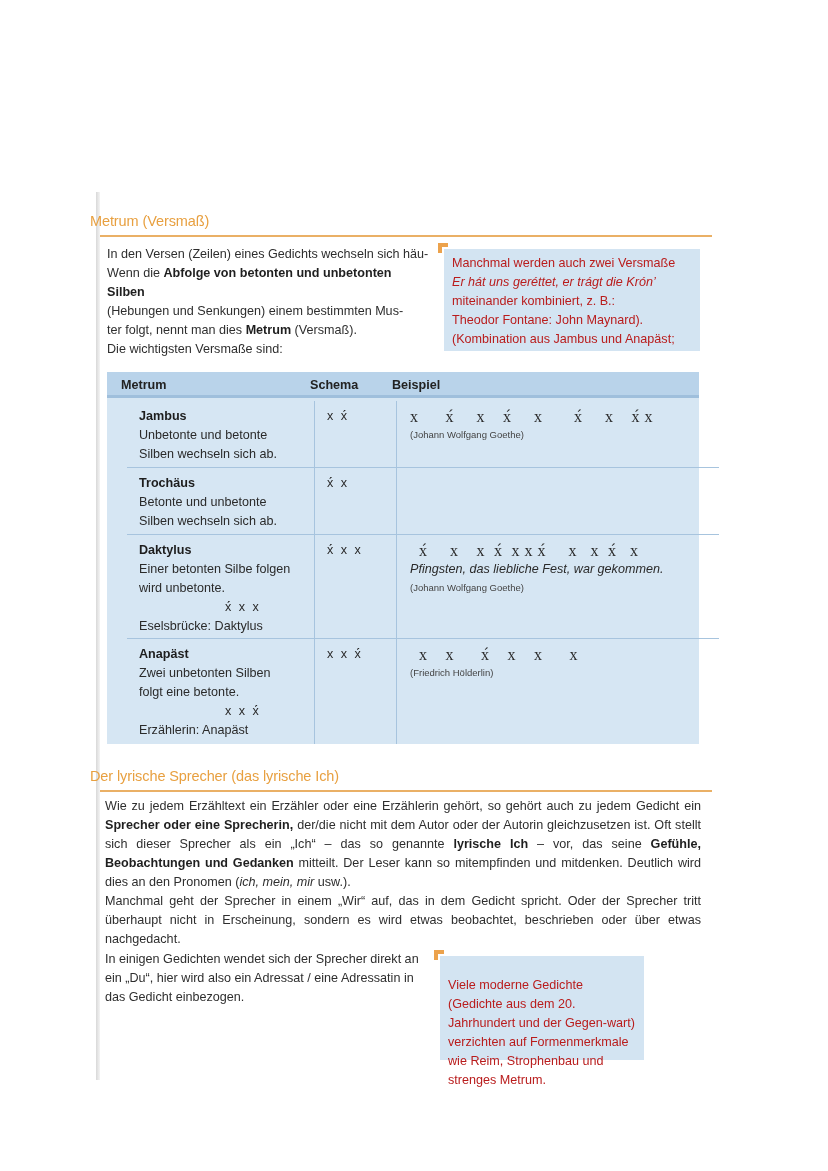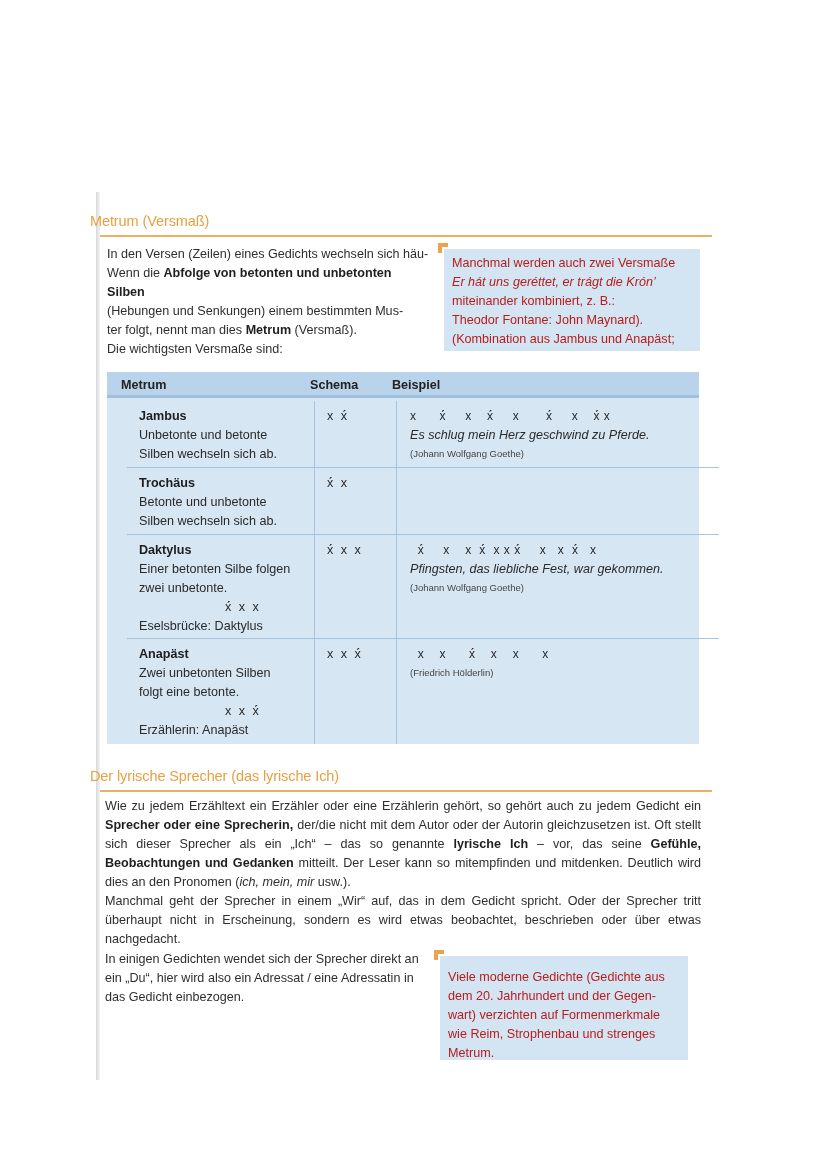--- a/index.html
+++ b/index.html
@@ -47,21 +47,21 @@
     .mt-row {
       position: absolute; left: 0; width: 592px; border-bottom: 1px solid #a7c4de; margin-left: 20px;
     }
     .mt-row:last-child { border-bottom: none; padding-left: 48px; }
     .vline { position: absolute; top: 0; bottom: 0; width: 1px; background: #a7c4de; }
     .cell { position: absolute; top: 6px; font-size: 12.6px; line-height: 19px; }
     .cell.name { left: 12px; width: 175px; }
     .cell.name .term { font-weight: bold; color: #1d1d1d; }
     .cell.schema { left: 200px; letter-spacing: 2px; }
     .cell.example { left: 283px; width: 305px; }
-    .scan { white-space: pre; letter-spacing: 0.5px; font-size: 12px; }
+    .scan { white-space: pre; letter-spacing: 0.5px; font-size: 16px; font-family: Liberation Serif, serif; }
     .line-it { font-style: italic; }
     .src { font-size: 9.5px; line-height: 17px; color: #444; }
     .mnemonic-pattern { padding-left: 86px; letter-spacing: 2px; }
   </style>
 </head>
 <body>
 
 <div class="page-shadow"></div>
 
 <div class="section-title" style="top:213px;">Metrum (Versmaß)</div>
@@ -95,21 +95,20 @@
     <div class="vline" style="left:187px;"></div>
     <div class="vline" style="left:269px;"></div>
     <div class="cell name">
       <div class="term">Jambus</div>
       <div>Unbetonte und betonte</div>
       <div>Silben wechseln sich ab.</div>
     </div>
     <div class="cell schema">x x́</div>
     <div class="cell example">
       <div class="scan">x      x́     x    x́     x       x́     x    x́ x</div>
-      <div class="line-it">Es schlug mein Herz geschwind zu Pferde.</div>
       <div class="src">(Johann Wolfgang Goethe)</div>
     </div>
   </div>
 
   <div class="mt-row" style="top:96px; height:67px;">
     <div class="vline" style="left:187px;"></div>
     <div class="vline" style="left:269px;"></div>
     <div class="cell name">
       <div class="term">Trochäus</div>
       <div>Betonte und unbetonte</div>
@@ -117,21 +116,21 @@
     </div>
     <div class="cell schema">x́ x</div>
   </div>
 
   <div class="mt-row" style="top:163px; height:104px;">
     <div class="vline" style="left:187px;"></div>
     <div class="vline" style="left:269px;"></div>
     <div class="cell name">
       <div class="term">Daktylus</div>
       <div>Einer betonten Silbe folgen</div>
-      <div>zwei unbetonte.</div>
+      <div>wird unbetonte.</div>
       <div class="mnemonic-pattern">x́ x x</div>
       <div>Eselsbrücke: Daktylus</div>
     </div>
     <div class="cell schema">x́ x x</div>
     <div class="cell example">
       <div class="scan">  x́     x    x  x́  x x x́     x   x  x́   x</div>
       <div class="line-it">Pfingsten, das liebliche Fest, war gekommen.</div>
       <div class="src">(Johann Wolfgang Goethe)</div>
     </div>
   </div>
@@ -158,16 +157,16 @@
 <div class="section-rule" style="top:790px;"></div>
 
 <div class="para" style="left:105px; top:797px; width:596px; text-align:justify;">
   <span>Wie zu jedem Erzähltext ein Erzähler oder eine Erzählerin gehört, so gehört auch zu jedem Gedicht ein </span><b>Sprecher oder eine Sprecherin,</b><span> der/die nicht mit dem Autor oder der Autorin gleichzusetzen ist. Oft stellt sich dieser Sprecher als ein „Ich“ – das so genannte </span><b>lyrische Ich</b><span> – vor, das seine </span><b>Gefühle, Beobachtungen und Gedanken</b><span> mitteilt. Der Leser kann so mitempfinden und mitdenken. Deutlich wird dies an den Pronomen (</span><i>ich, mein, mir</i><span> usw.).</span>
 </div>
 
 <div class="para" style="left:105px; top:892px; width:596px; text-align:justify;">Manchmal geht der Sprecher in einem „Wir“ auf, das in dem Gedicht spricht. Oder der Sprecher tritt überhaupt nicht in Erscheinung, sondern es wird etwas beobachtet, beschrieben oder über etwas nachgedacht.</div>
 
 <div class="para" style="left:105px; top:950px; width:322px;">In einigen Gedichten wendet sich der Sprecher direkt an ein „Du“, hier wird also ein Adressat / eine Adressatin in das Gedicht einbezogen.</div>
 
-<div class="infobox" style="left:440px; top:956px; width:248px; height:104px; padding:12px 8px;">
+<div class="infobox" style="left:440px; top:956px; width:204px; height:104px; padding:20px 8px;">
   <div class="corner"></div>
   <div>Viele moderne Gedichte (Gedichte aus dem 20. Jahrhundert und der Gegen-wart) verzichten auf Formenmerkmale wie Reim, Strophenbau und strenges Metrum.</div>
 </div>
 
 </body></html>

